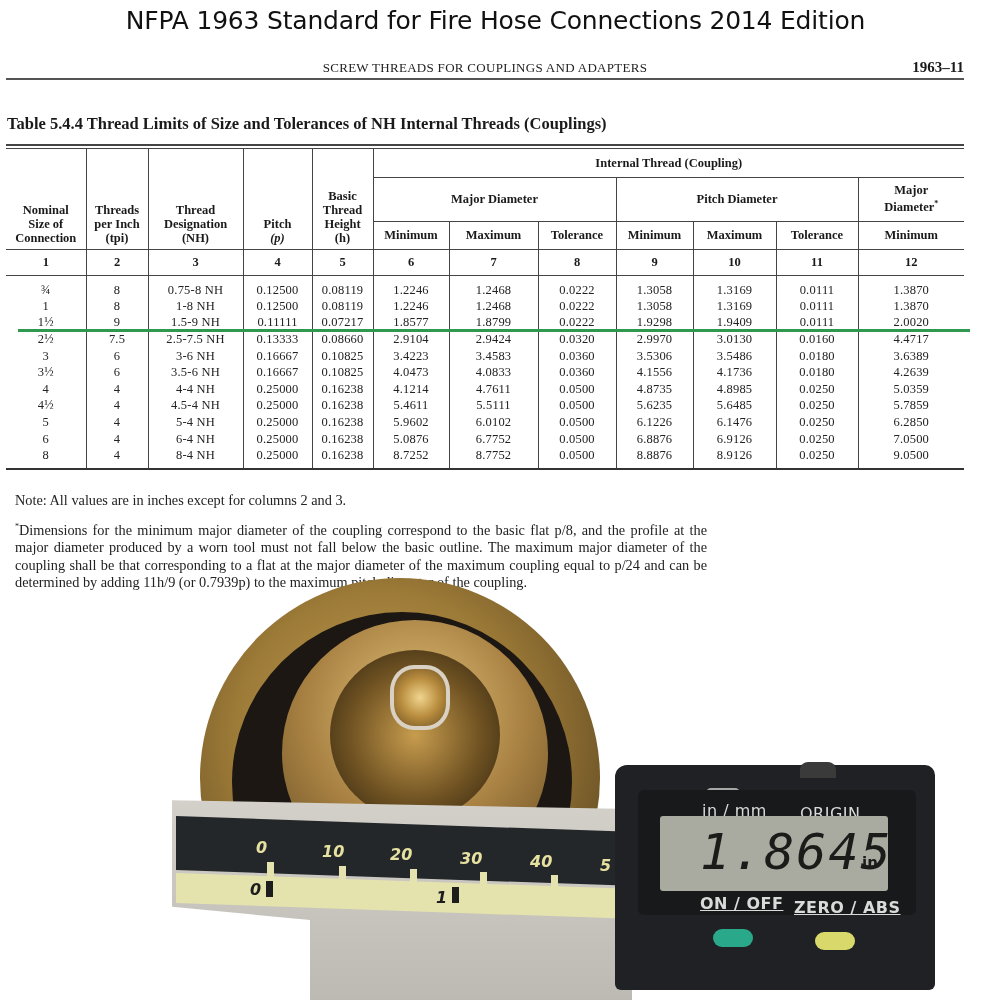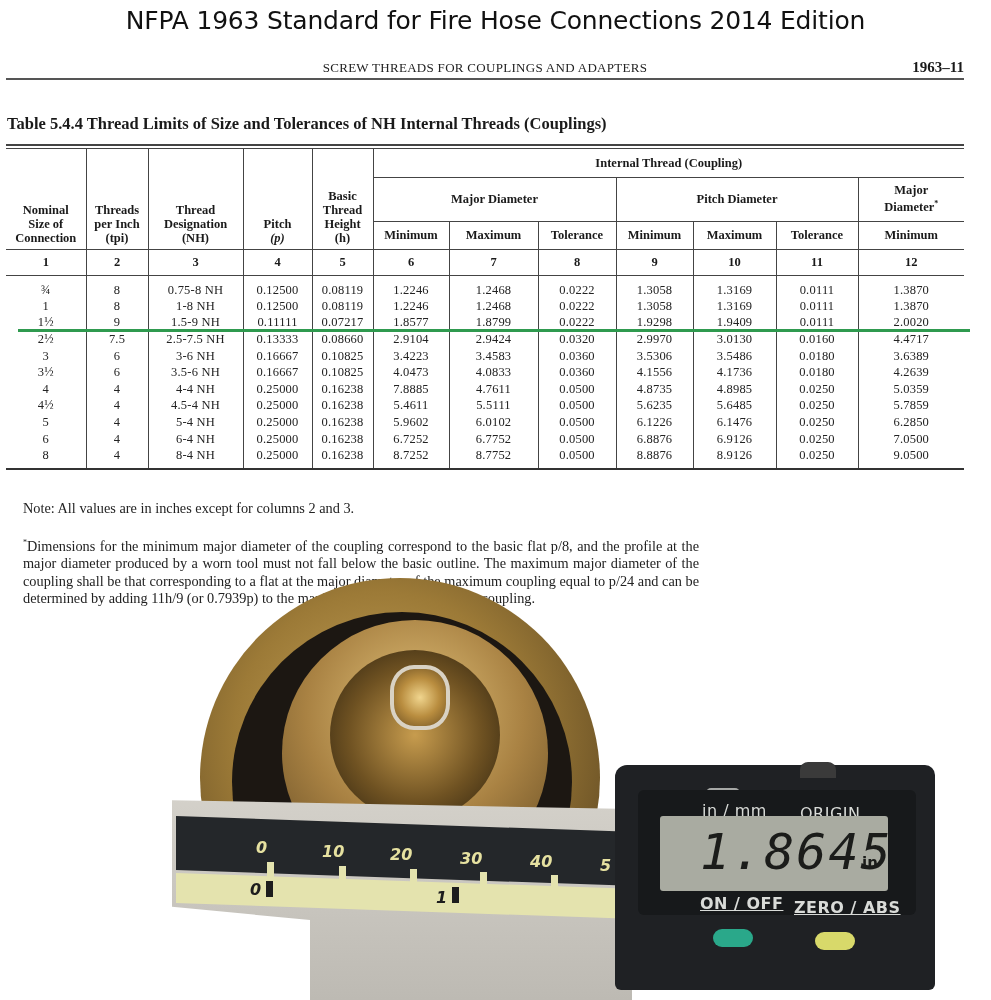--- a/index.html
+++ b/index.html
@@ -47,21 +47,21 @@
   .sup { font-size: 8px; vertical-align: super; }
 
   .green-line {
     position: absolute; left: 18px; top: 329px; width: 952px; height: 2.5px; background: #2f9a4f;
   }
 
   .notes {
     position: absolute; left: 7px; top: 484px; width: 708px;
     font-size: 14.3px; line-height: 17.6px; color: #222; text-align: justify;
   }
-  .notes p { margin: 16px; }
+  .notes p { margin: 8px; }
 
   
   .photo { position: absolute; left: 0; top: 590px; width: 991px; height: 410px; }
   .coupling-outer {
     position: absolute; left: 200px; top: -12px; width: 400px; height: 400px; border-radius: 50%;
     background: radial-gradient(circle at 45% 40%, #c7a55c 0%, #9c7a37 45%, #6b5226 75%, #3b2c13 100%);
     clip-path: inset(0 0 41% 0);
   }
   .coupling-dark {
     position: absolute; left: 232px; top: 22px; width: 340px; height: 340px; border-radius: 50%;
@@ -302,21 +302,21 @@
           <td>4.1736</td>
           <td>0.0180</td>
           <td>4.2639</td>
         </tr>
         <tr>
           <td class="first">4</td>
           <td>4</td>
           <td>4-4 NH</td>
           <td>0.25000</td>
           <td>0.16238</td>
-          <td>7.8885</td>
+          <td>4.1214</td>
           <td>4.7611</td>
           <td>0.0500</td>
           <td>4.8735</td>
           <td>4.8985</td>
           <td>0.0250</td>
           <td>5.0359</td>
         </tr>
         <tr>
           <td class="first">4½</td>
           <td>4</td>
@@ -344,21 +344,21 @@
           <td>6.1476</td>
           <td>0.0250</td>
           <td>6.2850</td>
         </tr>
         <tr>
           <td class="first">6</td>
           <td>4</td>
           <td>6-4 NH</td>
           <td>0.25000</td>
           <td>0.16238</td>
-          <td>6.7252</td>
+          <td>5.0876</td>
           <td>6.7752</td>
           <td>0.0500</td>
           <td>6.8876</td>
           <td>6.9126</td>
           <td>0.0250</td>
           <td>7.0500</td>
         </tr>
         <tr>
           <td class="first">8</td>
           <td>4</td>

